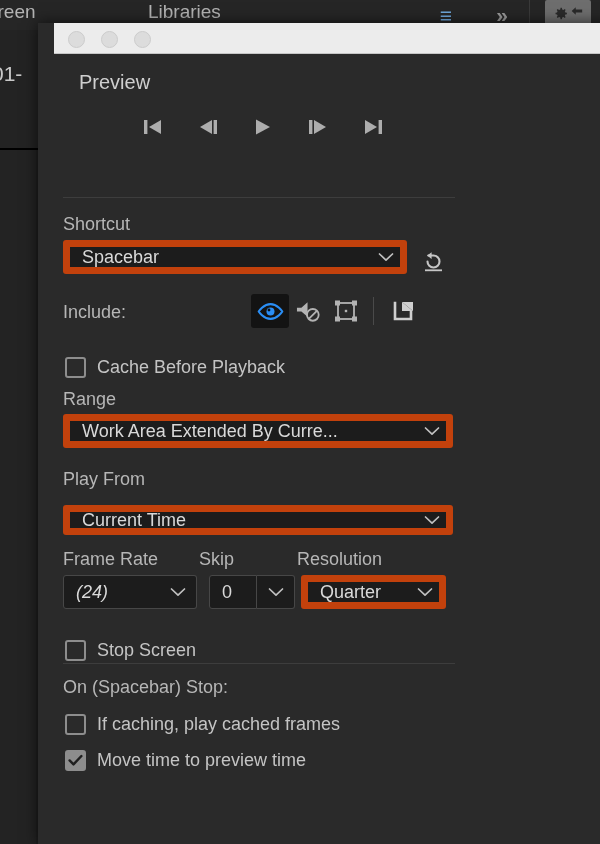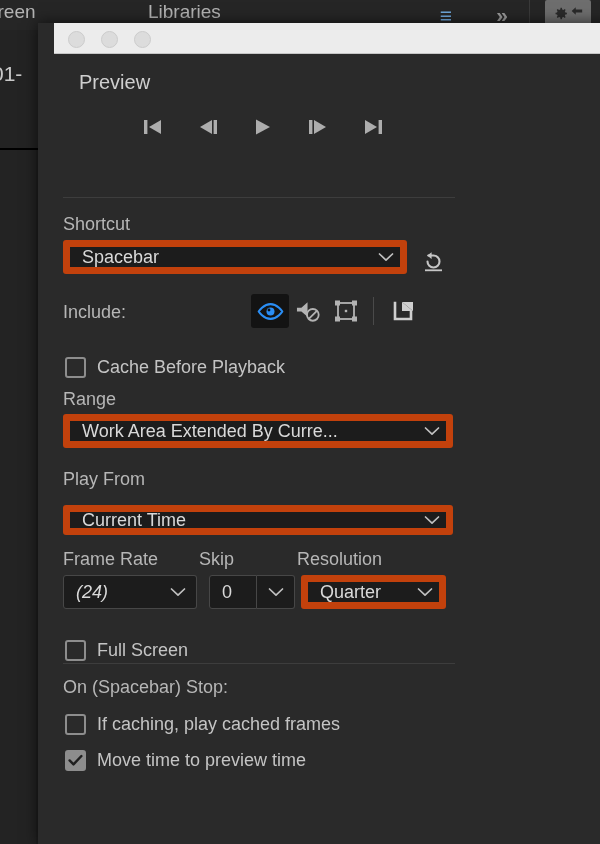--- a/index.html
+++ b/index.html
@@ -417,21 +417,21 @@
       <span class="sel-val">Quarter</span>
       <span class="caret">
         <svg width="16" height="11" viewBox="0 0 16 11" aria-hidden="true">
           <path d="M1.5 2l6.5 6.2L14.5 2" stroke="#c0c0c0" stroke-width="1.7" fill="none" stroke-linecap="round" stroke-linejoin="round"></path>
         </svg>
       </span>
     </div>
 
     <div class="cb-row" style="left:11px; top:586px;">
       <span class="cbox"></span>
-      <span class="cb-label">Full Screen</span>
+      <span class="cb-label">Stop Screen</span>
     </div>
 
     <div class="divider" id="div-mid"></div>
 
     <div class="sec-label" style="left:9px; top:623px;">On (Spacebar) Stop:</div>
 
     <div class="cb-row" style="left:11px; top:696px;">
       <span class="cbox checked">
         <svg width="15" height="13" viewBox="0 0 15 13" aria-hidden="true">
           <path d="M1.6 6.4l3.9 4 7.9-8.4" stroke="#1f1f1f" stroke-width="2.4" fill="none" stroke-linecap="round" stroke-linejoin="round"></path>

